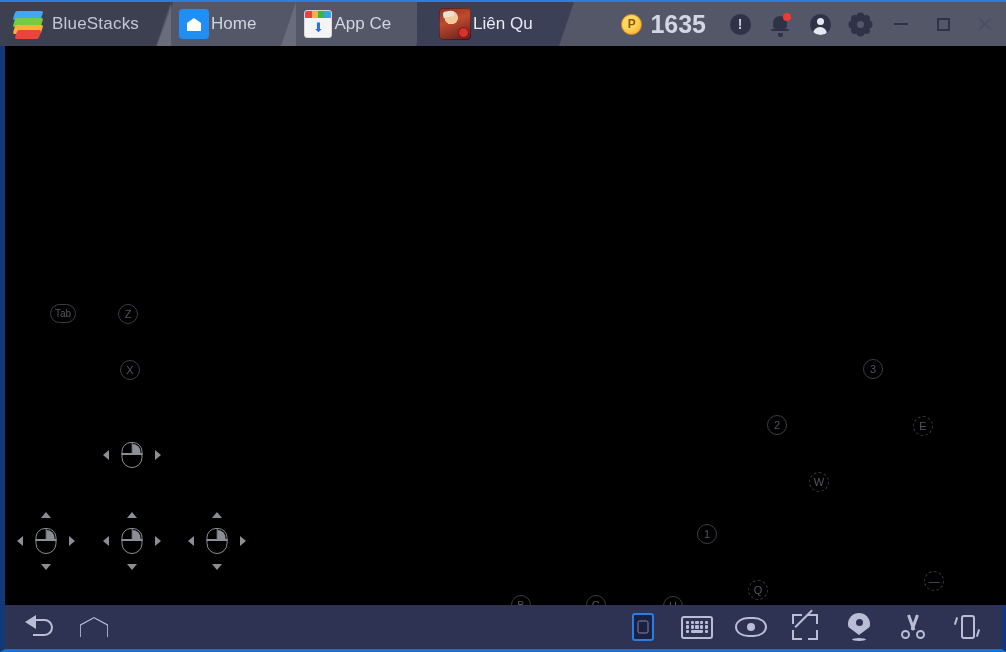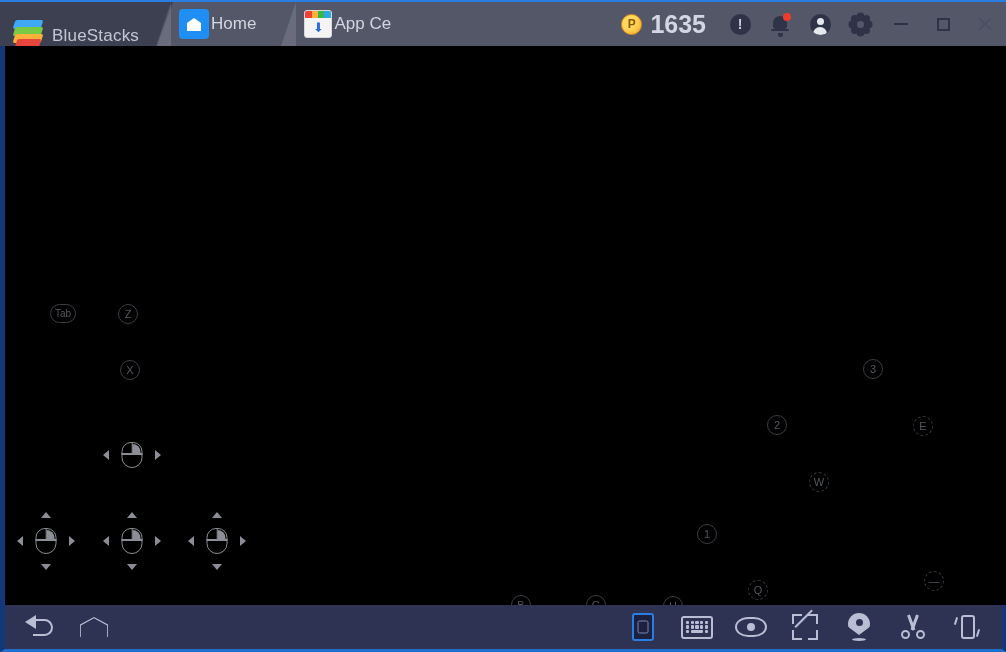--- a/index.html
+++ b/index.html
@@ -13,21 +13,21 @@
 
   
   .titlebar {
     position: absolute; top: 0; left: 0;
     width: 1006px; height: 46px;
     background: #545768;
     display: flex; align-items: stretch;
     border-top: 2px solid #2a7de1;
   }
   .brand {
-    display: flex; align-items: flex-end; gap: 10px;
+    display: flex; align-items: center; gap: 10px;
     padding: 0 18px 0 14px;
     background: #3d4050;
     height: 100%;
     position: relative;
   }
   .brand::after {
     content: ""; position: absolute; right: -16px; top: 0;
     width: 0; height: 0;
     border-top: 44px solid #3d4050;
     border-right: 16px solid transparent;
@@ -327,20 +327,24 @@
     </div>
 
     <div class="tab">
       <span class="appcenter-icon">
         <span class="bar"></span>
         <span class="dl">⬇</span>
       </span>
       <span class="tab-label">App Ce</span>
     </div>
 
+    <div class="tab active">
+      <span class="game-icon"></span>
+      <span class="tab-label">Liên Qu</span>
+    </div>
 
     <div class="spacer"></div>
 
     <div class="sysarea">
 
       <div class="points">
         <span class="coin">P</span>
         <span class="points-value">1635</span>
       </div>
 

